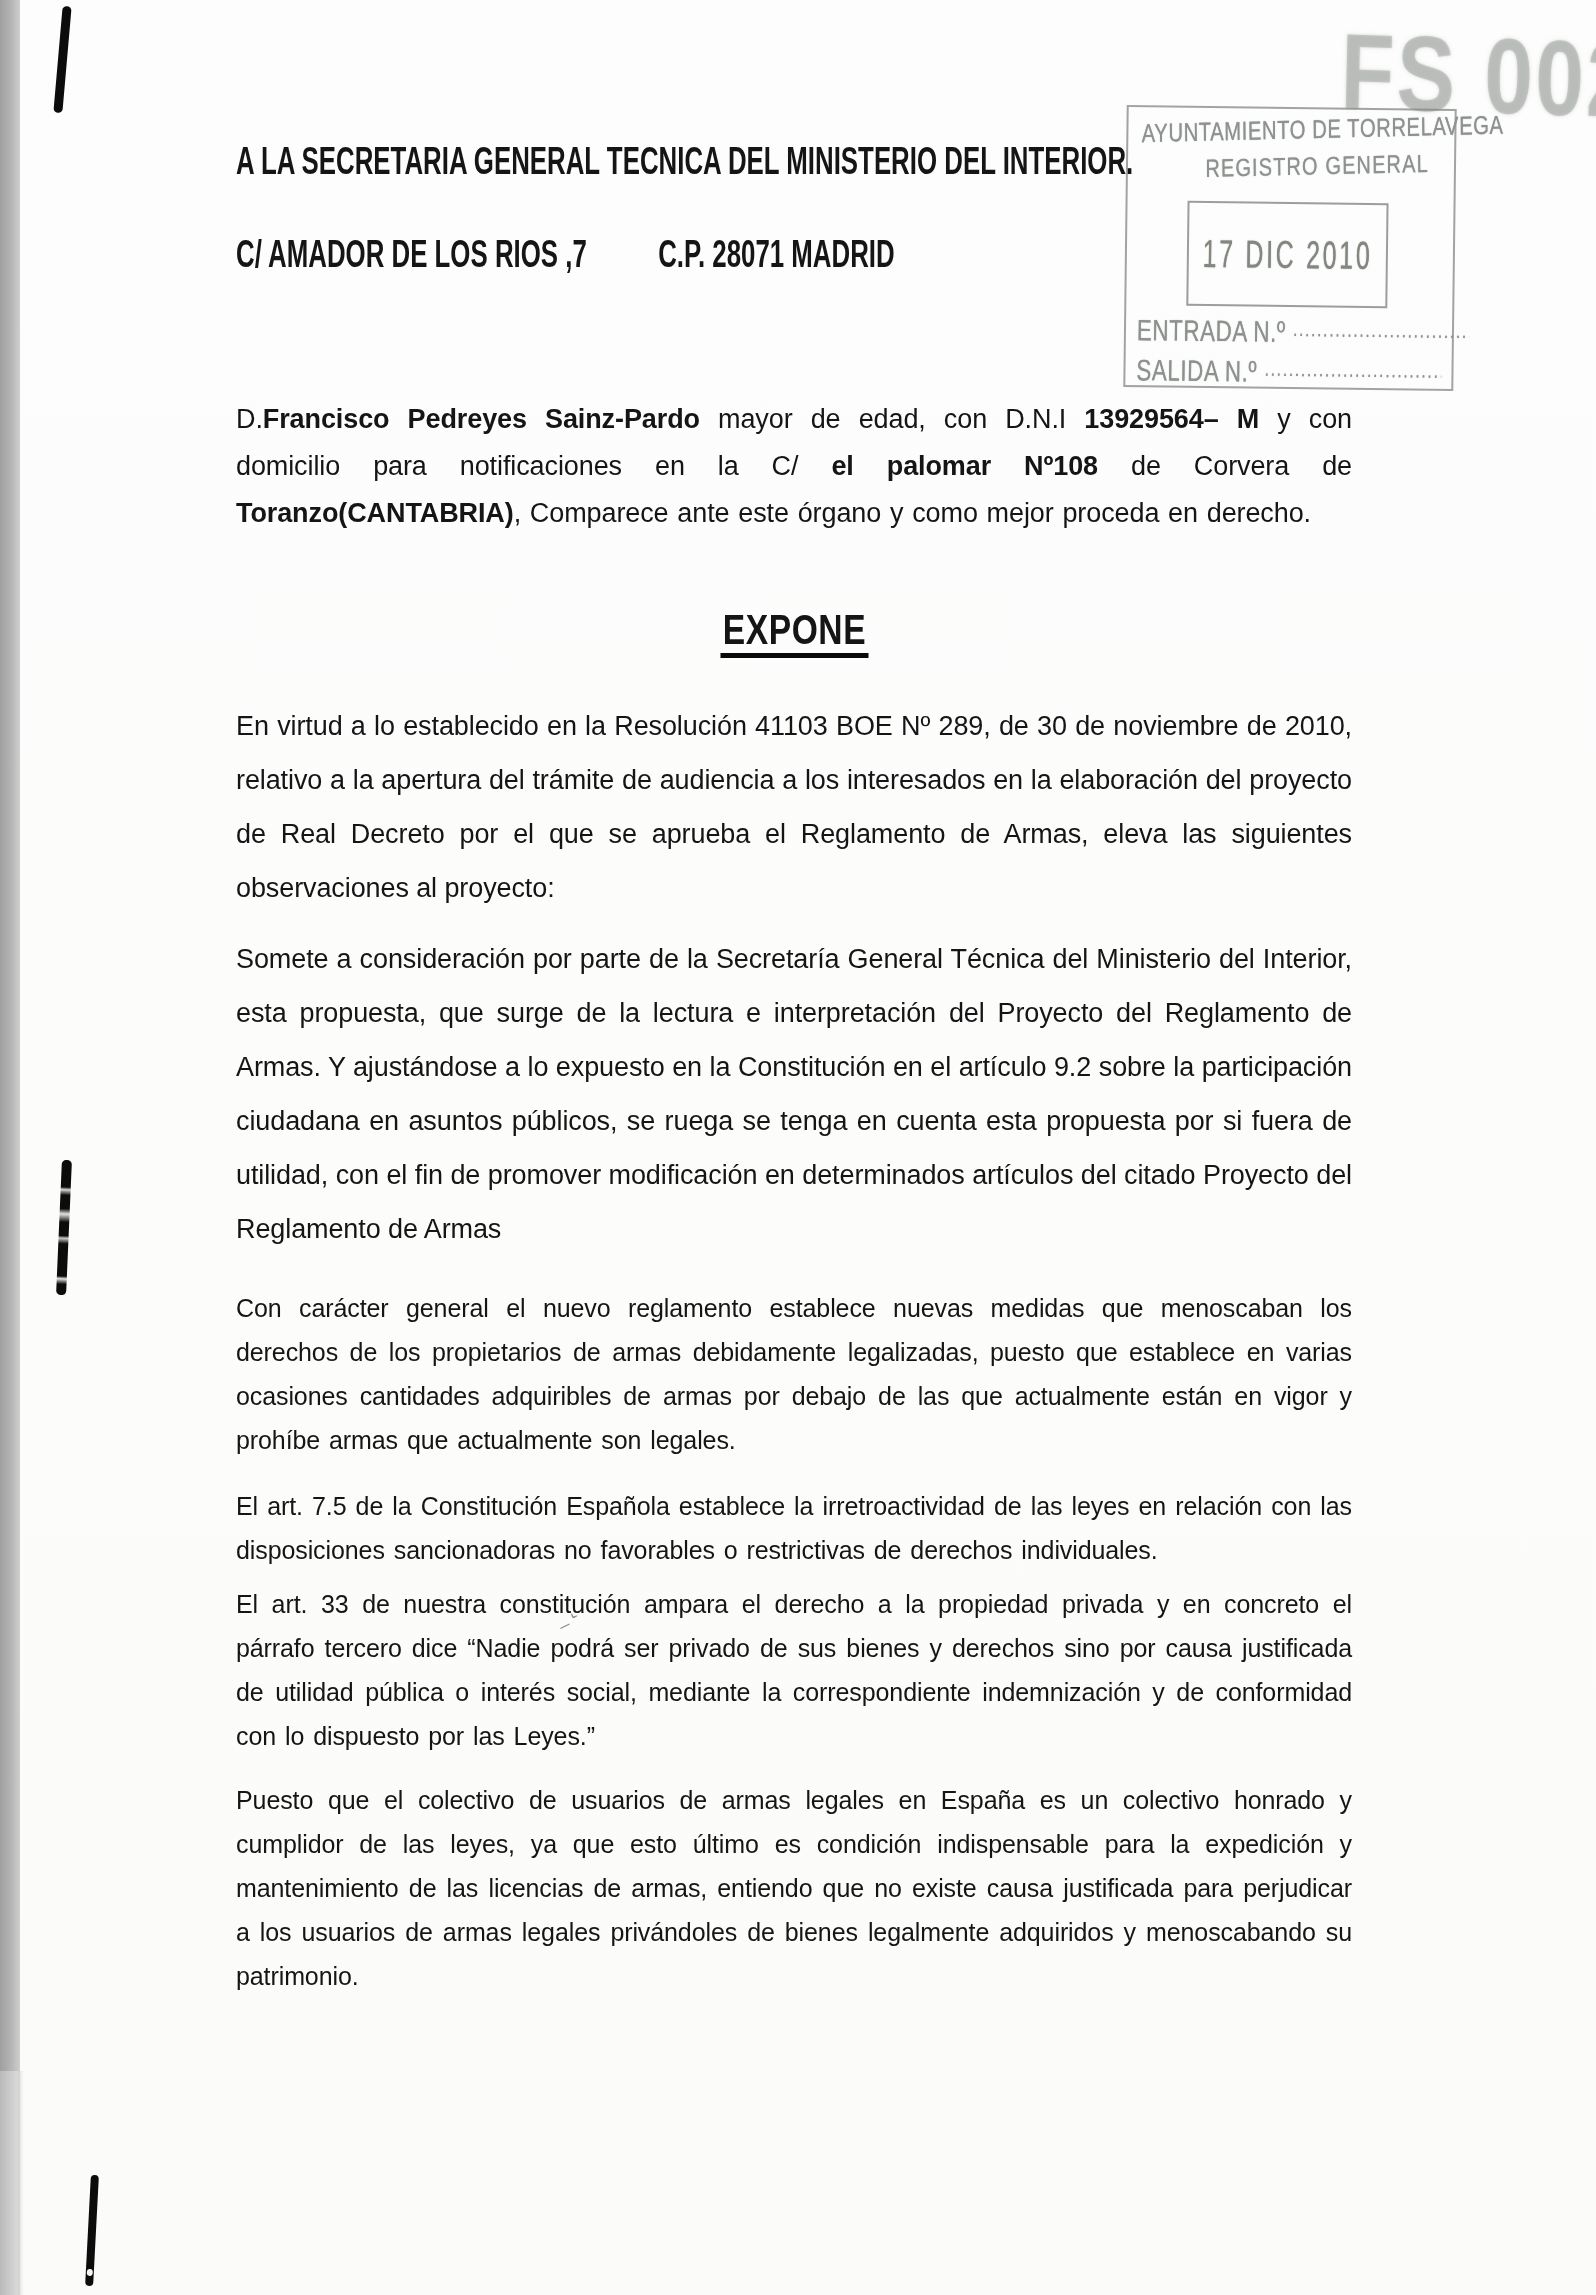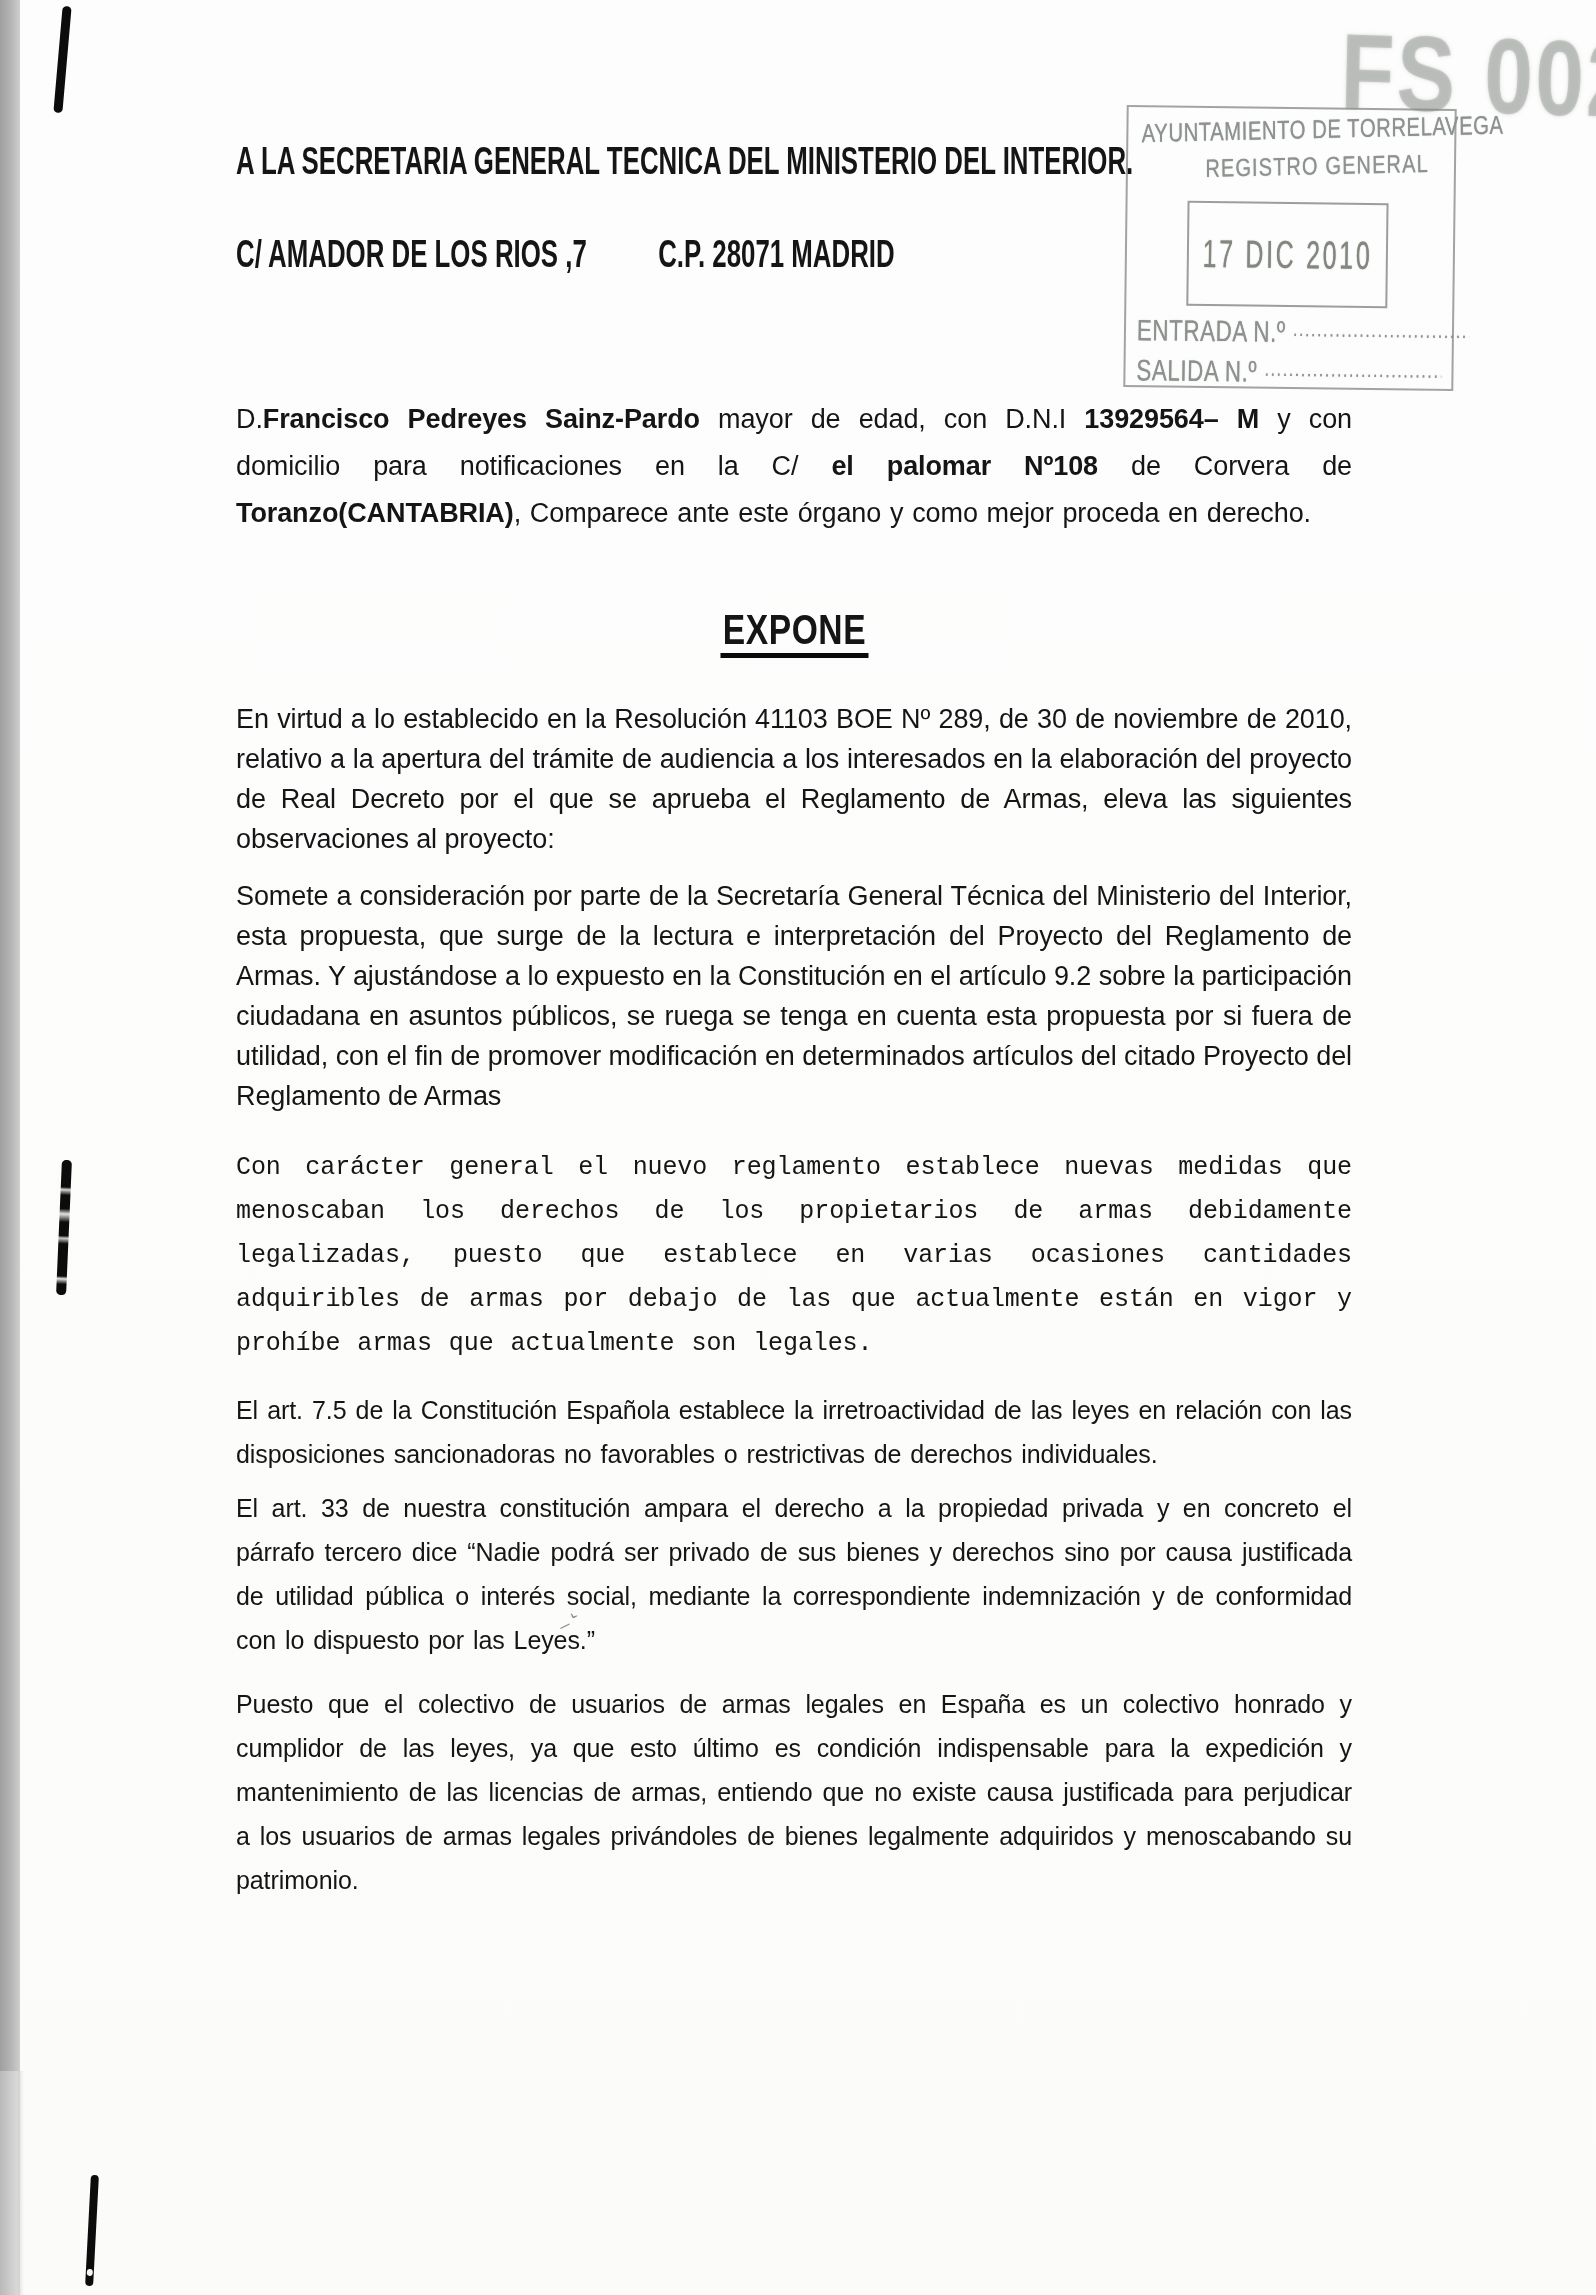--- a/index.html
+++ b/index.html
@@ -113,28 +113,28 @@
     margin-top:121px;
     font-size:27px;line-height:47px;letter-spacing:-0.1px;word-spacing:1.4px;
   }
   .expone-wrap{margin-top:72px;text-align:center;}
   .expone{
     display:inline-block;font-weight:700;font-size:42px;line-height:42px;
     letter-spacing:0.7px;border-bottom:5.6px solid #0a0a0a;padding:0 2.8px 2.1px 2.8px;
     transform:scaleX(0.8);transform-origin:center top;
   }
   .para-loose{
-    font-size:27px;line-height:40px;letter-spacing:-0.1px;
+    font-size:27px;line-height:54px;letter-spacing:-0.1px;
   }
   .p-envirtud{margin-top:41px;}
   .p-somete{margin-top:17px;}
   .para-tight{
     font-size:25px;line-height:44px;letter-spacing:-0.1px;word-spacing:2.1px;
   }
-  .p-concaracter{margin-top:29.5px;font-family:Liberation Mono, monospace;}
+  .p-concaracter{margin-top:29.5px;}
   .p-art93{margin-top:22.5px;}
   .p-art33{margin-top:10px;}
   .p-puesto{margin-top:19.7px;}
   
   .smudge{
     position:absolute;left:562px;top:1608px;width:18px;height:24px;
     color:#6f6f6f;font-size:21px;transform:rotate(18deg);opacity:0.8;
   }
 </style>
 </head>

